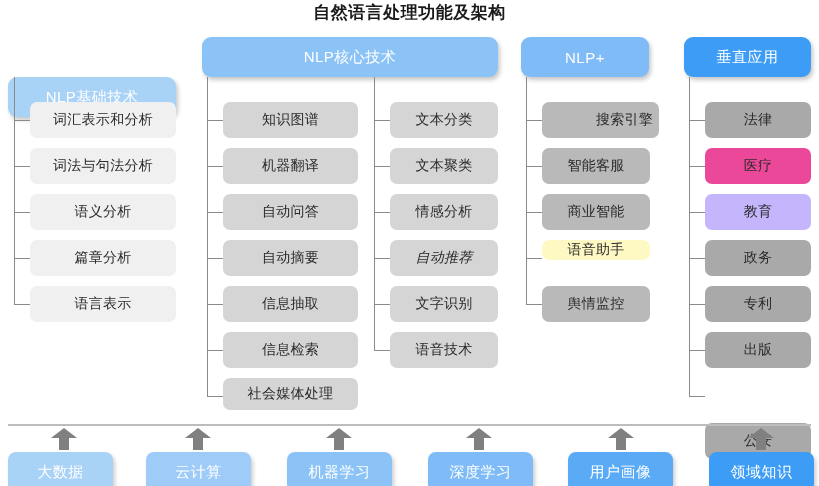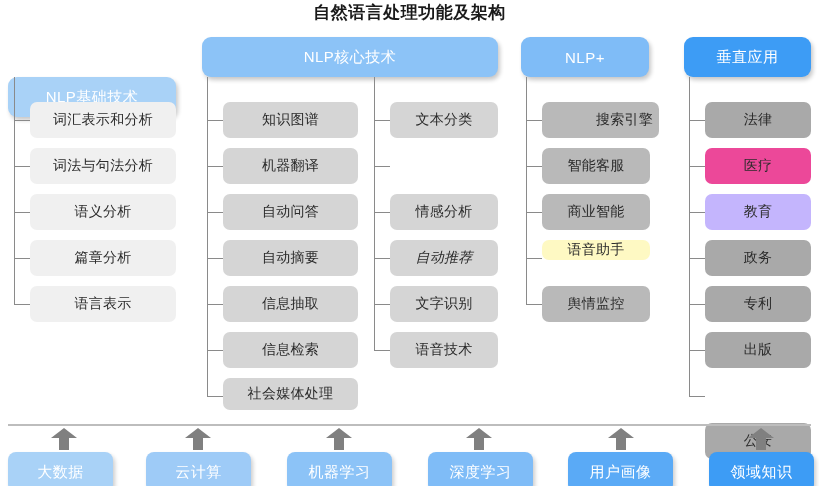--- a/index.html
+++ b/index.html
@@ -174,20 +174,21 @@
 
   <div class="hstub" style="left:207px; top:396px; width:16px;"></div>
   <div class="node" style="left:223px; top:378px; width:135px; height:32px; background:#d5d5d5;">社会媒体处理</div>
 
   <div class="vline" style="left:374px; top:77px; height:273px;"></div>
 
   <div class="hstub" style="left:374px; top:120px; width:16px;"></div>
   <div class="node" style="left:390px; top:102px; width:108px; height:36px; background:#d5d5d5;">文本分类</div>
 
   <div class="hstub" style="left:374px; top:166px; width:16px;"></div>
+  <div class="node" style="left:390px; top:148px; width:108px; height:36px; background:#d5d5d5;">文本聚类</div>
 
   <div class="hstub" style="left:374px; top:212px; width:16px;"></div>
   <div class="node" style="left:390px; top:194px; width:108px; height:36px; background:#d5d5d5;">情感分析</div>
 
   <div class="hstub" style="left:374px; top:258px; width:16px;"></div>
   <div class="node" style="left:390px; top:240px; width:108px; height:36px; background:#d5d5d5;font-style:italic;">自动推荐</div>
 
   <div class="hstub" style="left:374px; top:304px; width:16px;"></div>
   <div class="node" style="left:390px; top:286px; width:108px; height:36px; background:#d5d5d5;">文字识别</div>
 

